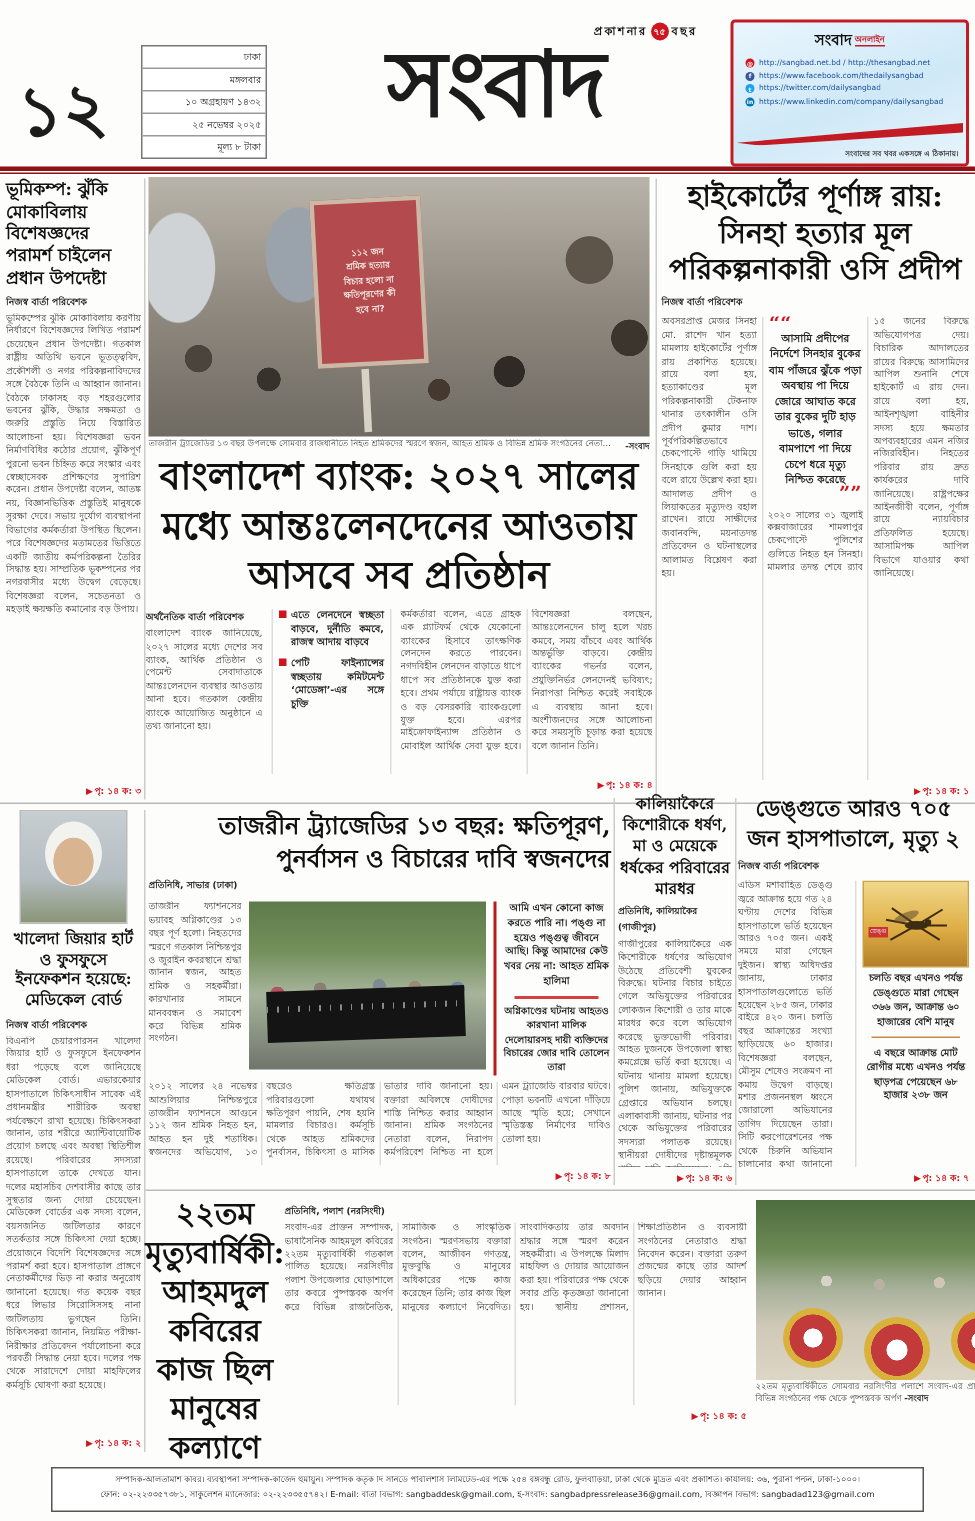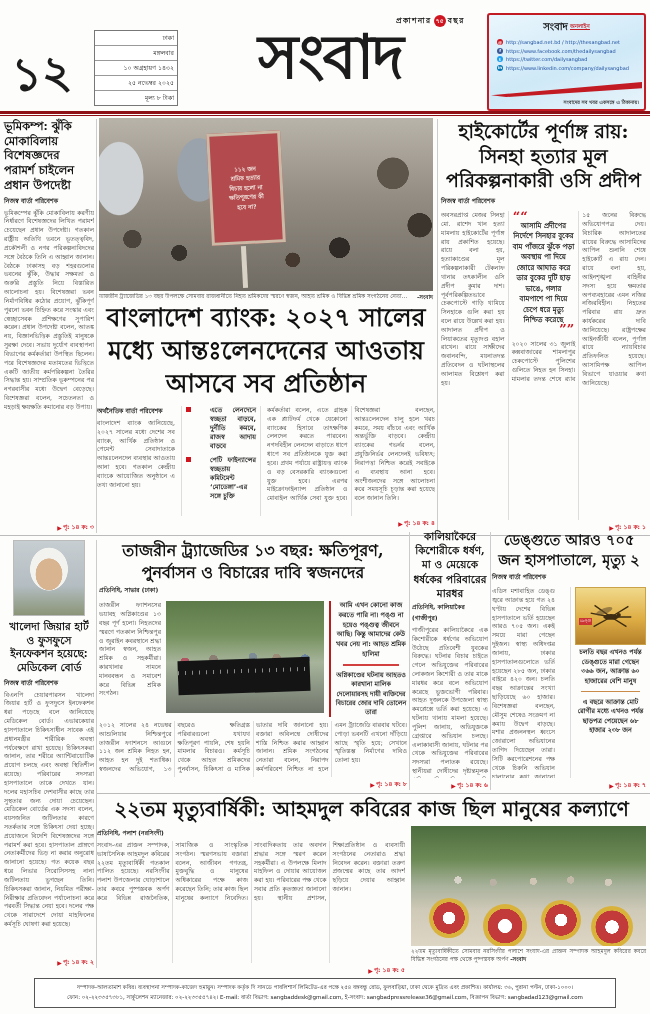--- a/index.html
+++ b/index.html
@@ -61,21 +61,21 @@
   .capt-row{left:99px;top:293px;width:334px;display:flex;justify-content:space-between;gap:8px}
   .capt{font-size:5.6px;color:#444;line-height:1.3;overflow:hidden;white-space:nowrap;text-overflow:ellipsis}
   .credit{font-size:5.6px;font-weight:bold;color:#222;flex:0 0 auto}
 
   
   .bank{left:97px;top:301px;width:338px;height:228px;display:flex;flex-direction:column}
   .bank .hl{font-size:25px;line-height:1.32;text-align:center}
   .bank-row{display:flex;gap:6px;margin-top:6px;flex:1;overflow:hidden}
   .bank-colA{width:78px;flex:0 0 auto}
   .bank-colB{width:80px;flex:0 0 auto;border-left:1px solid #ddd;border-right:1px solid #ddd;padding:0 4px}
-  .bullet{display:flex;gap:19px;margin-bottom:5px}
+  .bullet{display:flex;gap:3px;margin-bottom:5px}
   .bullet .sq{width:5px;height:5px;background:#cf1620;margin-top:1px;flex:0 0 auto}
   .bullet p{font-size:6.4px;font-weight:bold;line-height:1.4;color:#222;text-align:justify}
   .bank-colC{flex:1;overflow:hidden}
 
   
   .sinha{left:441px;top:119px;width:205px;height:414px;display:flex;flex-direction:column}
   .sinha .hl{font-size:19px;line-height:1.3;text-align:center}
   .sinha-body{flex:1;margin-top:2px}
   .pullq{break-inside:avoid;margin:4px 0;padding:2px 1px;text-align:center;font-size:7px;font-weight:bold;line-height:1.5;color:#222}
   .qmark{color:#cf1620;font-size:13px;line-height:.6;font-family:"DejaVu Serif",serif;display:block}
@@ -85,21 +85,21 @@
   
   .khaleda{left:4px;top:540px;width:90px;height:428px;display:flex;flex-direction:column}
   .kh-photo{width:72px;height:76px;margin:0 auto;background:
     radial-gradient(ellipse 22px 26px at 50% 45%,#d9b491 0 60%,transparent 62%),
     radial-gradient(ellipse 30px 34px at 50% 38%,#f2f2ee 0 62%,transparent 64%),
     linear-gradient(180deg,#c7ced2 0%,#b4bdc2 60%,#8a9577 100%);border:1px solid #bbb}
   .khaleda .hl{font-size:10.5px;line-height:1.3;text-align:center;margin-top:4px}
 
   
   .tazreen{left:99px;top:540px;width:308px;height:250px;display:flex;flex-direction:column}
-  .tazreen .hl{font-size:16px;line-height:1.35;text-align:center}
+  .tazreen .hl{font-size:16px;line-height:1.35;text-align:right}
   .tz-row{display:flex;gap:5px;margin-top:3px}
   .tz-colA{width:62px;flex:0 0 auto;height:112px}
   .tz-photo{width:158px;height:112px;flex:0 0 auto;position:relative;overflow:hidden;background:
     radial-gradient(circle 8px at 12% 55%,#b05462 0 60%,transparent 62%),
     radial-gradient(circle 8px at 88% 52%,#6d86a0 0 60%,transparent 62%),
     radial-gradient(circle 7px at 30% 52%,#8a7f72 0 60%,transparent 62%),
     radial-gradient(circle 7px at 55% 50%,#7d8b94 0 60%,transparent 62%),
     radial-gradient(circle 7px at 70% 51%,#9b8a78 0 60%,transparent 62%),
     linear-gradient(180deg,#5d7a4a 0%,#74905c 30%,#a7b49b 55%,#8e9886 75%,#70756b 100%)}
   .banner{position:absolute;left:12px;top:58px;width:132px;height:34px;background:#141414;transform:rotate(-2deg);
@@ -120,21 +120,21 @@
   .dengue .hl{font-size:14.5px;line-height:1.35;text-align:center}
   .dg-row{display:flex;gap:15px;margin-top:2px;flex:1;overflow:hidden}
   .dg-colA{flex:1}
   .dg-side{width:76px;flex:0 0 auto;border-left:1px solid #ddd;padding-left:4px}
   .mosq{width:100%;height:58px;background:linear-gradient(180deg,#f0d98b 0%,#dfae45 55%,#b4802a 100%);border:1px solid #c9a24a;display:flex;align-items:center;justify-content:center;position:relative}
   .mosq-tag{position:absolute;left:3px;top:30px;background:#c33;color:#fff;font-size:4px;padding:0 1px}
   .dg-cap{font-size:6.4px;font-weight:bold;text-align:center;line-height:1.5;color:#222;padding:3px 0}
   .dg-div{height:1px;background:#c98a4a;margin:1px 6px 3px}
 
   
-  .kabir{left:97px;top:796px;width:549px;display:flex;flex-direction:column}
+  .kabir{left:97px;top:796px;width:549px;display:flex;}
   .kabir .hl{font-size:20px;line-height:1.3;text-align:center}
   .kb-row{display:flex;gap:6px;margin-top:4px}
   .kb-text{width:308px;flex:0 0 auto}
   .kb-cols{height:122px}
   .kb-photo{width:235px;height:120px;position:relative;overflow:hidden;background:
     radial-gradient(circle 6px at 20% 45%,#d8d3c8 0 60%,transparent 62%),
     radial-gradient(circle 6px at 35% 47%,#b9b2a4 0 60%,transparent 62%),
     radial-gradient(circle 6px at 52% 46%,#cfc5b4 0 60%,transparent 62%),
     radial-gradient(circle 6px at 68% 45%,#c4baa9 0 60%,transparent 62%),
     radial-gradient(circle 6px at 84% 47%,#d3cabb 0 60%,transparent 62%),

